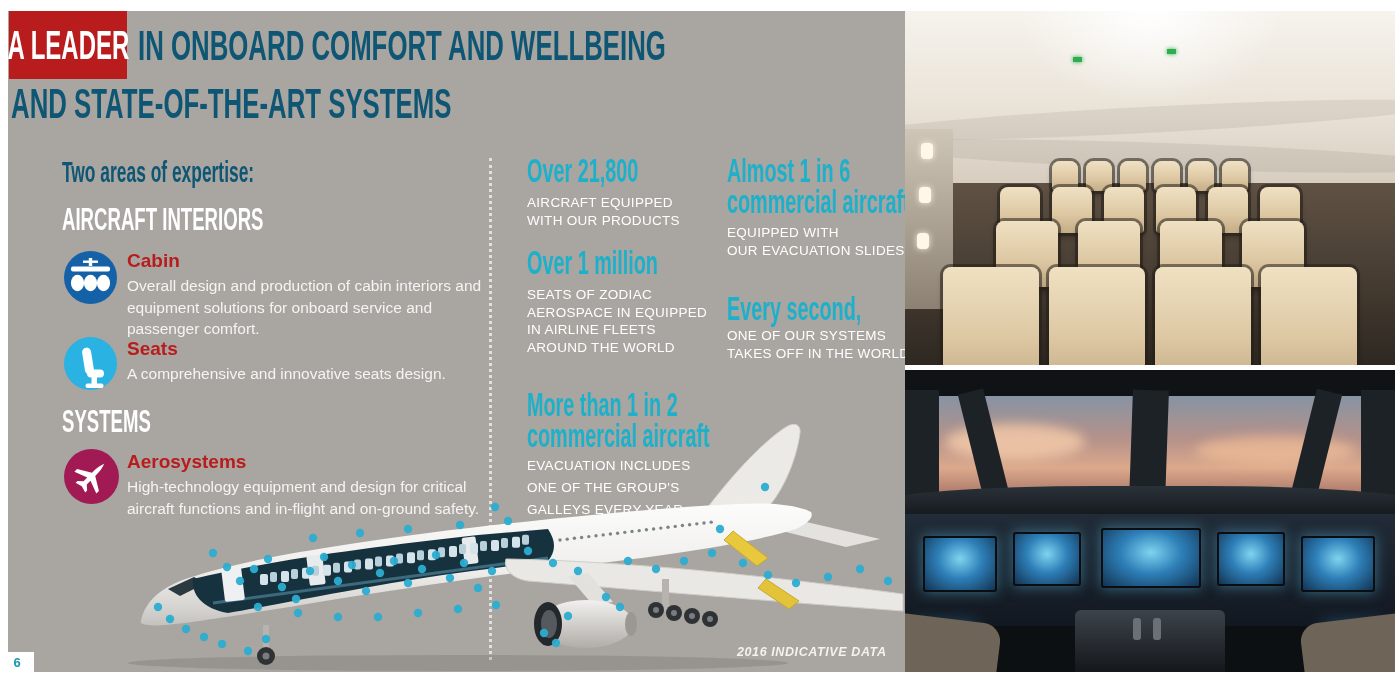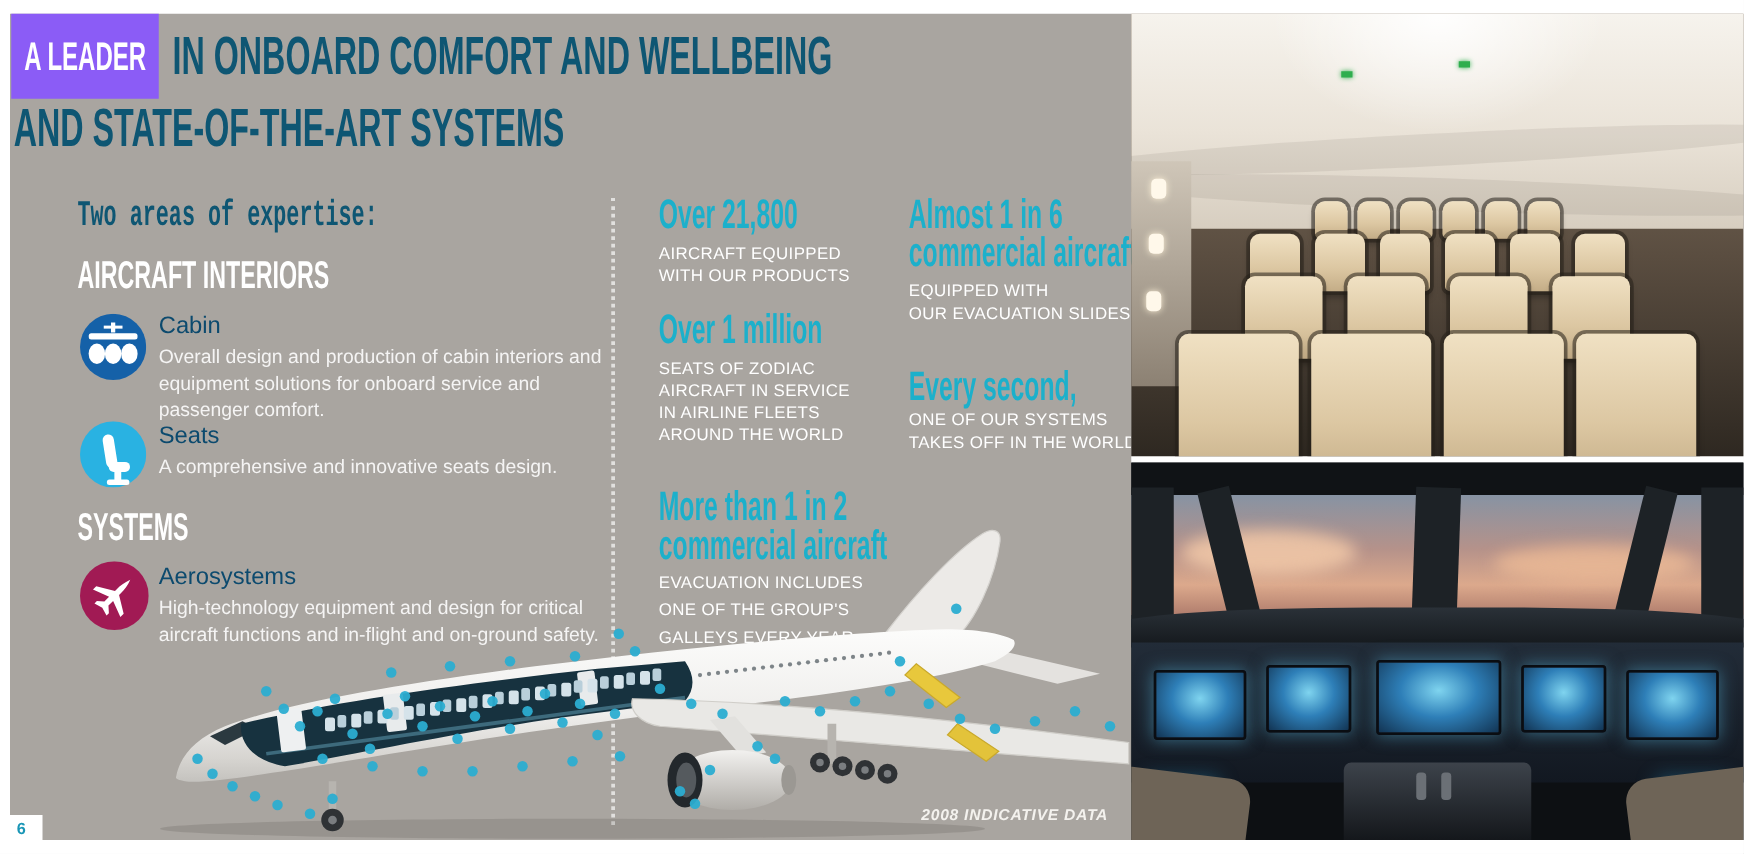--- a/index.html
+++ b/index.html
@@ -6,31 +6,31 @@
   #canvas{position:relative;width:1395px;height:683px;background:#ffffff;
           font-family:"Liberation Sans",sans-serif;overflow:hidden;}
   .abs{position:absolute;}
   
   .cond{display:inline-block;transform:scaleX(.6);transform-origin:0 50%;white-space:nowrap;font-weight:700;}
   .cond-c{display:inline-block;transform:scaleX(.6);transform-origin:50% 50%;white-space:nowrap;font-weight:700;}
 
   #gray-panel{left:8px;top:11px;width:897px;height:661px;background:#a9a5a0;}
 
   
-  #hl-box{left:9px;top:11px;width:118px;height:68px;background:#8b5cf6;color:#fff;
-          display:flex;align-items:center;justify-content:center;font-size:32px;}
+  #hl-box{left:9px;top:11px;width:118px;height:68px;background:#b91c1c;color:#fff;
+          display:flex;align-items:center;justify-content:center;font-size:40px;}
   #hl-rest{left:138px;top:11px;height:68px;line-height:68px;color:#0e5673;font-size:43px;}
   #hl-line2{left:11px;top:77px;height:52px;line-height:52px;color:#0e5673;font-size:43px;}
 
   
-  #intro{left:62px;top:156px;color:#0e5673;font-size:29px;font-family:Liberation Mono, monospace;}
+  #intro{left:62px;top:156px;color:#0e5673;font-size:29px;}
   .group-head{color:#fff;font-size:31px;}
   #head-interiors{left:62px;top:202px;}
   #head-systems{left:62px;top:404px;}
-  .item-title{font-size:19px;font-weight:400;color:#0c4a6e;}
+  .item-title{font-size:19px;font-weight:700;color:#b91c1c;}
   .item-desc{font-size:15.5px;line-height:21.5px;color:rgba(255,255,255,.88);width:356px;}
 
   
   #divider{left:489px;top:158px;height:502px;width:0;border-left:3px dotted rgba(255,255,255,.65);}
 
   
   .stat-h{color:#1cb0cb;font-size:33px;line-height:31px;}
   .stat-cap{color:#fff;font-size:13.5px;font-weight:400;line-height:17.5px;letter-spacing:.3px;}
 
   #footnote{left:737px;top:645px;color:#f4f2ee;font-size:12.5px;font-style:italic;font-weight:700;letter-spacing:.6px;}
@@ -142,21 +142,21 @@
     <span class="cond">Over 21,800</span></div>
   <div class="abs stat-cap" style="left:527px;top:194px">
     <div>AIRCRAFT EQUIPPED</div>
     <div>WITH OUR PRODUCTS</div>
   </div>
 
   <div class="abs stat-h" style="left:527px;top:247px">
     <span class="cond">Over 1 million</span></div>
   <div class="abs stat-cap" style="left:527px;top:286px">
     <div>SEATS OF ZODIAC</div>
-    <div>AIRCRAFT IN SERVICE</div>
+    <div>AEROSPACE IN EQUIPPED</div>
     <div>IN AIRLINE FLEETS</div>
     <div>AROUND THE WORLD</div>
   </div>
 
   <div class="abs stat-h" style="left:527px;top:389px">
     <span class="cond">More than 1 in 2</span></div>
   <div class="abs stat-h" style="left:527px;top:420px">
     <span class="cond">commercial aircraft</span></div>
   <div class="abs stat-cap" style="left:527px;top:455px;line-height:22px">
     <div>EVACUATION INCLUDES</div>
@@ -350,21 +350,21 @@
         <circle cx="788" cy="172" r="4.2" fill="#2badd1" opacity=".95"></circle>
         <circle cx="820" cy="166" r="4.2" fill="#2badd1" opacity=".95"></circle>
         <circle cx="852" cy="158" r="4.2" fill="#2badd1" opacity=".95"></circle>
         <circle cx="880" cy="170" r="4.2" fill="#2badd1" opacity=".95"></circle>
         <circle cx="712" cy="118" r="4.2" fill="#2badd1" opacity=".95"></circle>
         <circle cx="757" cy="76" r="4.2" fill="#2badd1" opacity=".95"></circle>
         <circle cx="487" cy="96" r="4.2" fill="#2badd1" opacity=".95"></circle>
       </g>
   </svg>
 
-  <div class="abs" id="footnote">2008 INDICATIVE DATA</div>
+  <div class="abs" id="footnote">2016 INDICATIVE DATA</div>
 
   <div class="abs pn-box" id="pn-left">
     <span>6</span>
     </div>
   <div class="abs pn-box" id="pn-right">
     <span>7</span>
     </div>
 
   <div class="abs" id="cabin-photo">
     <div class="abs" id="cab-ceiling"></div>

